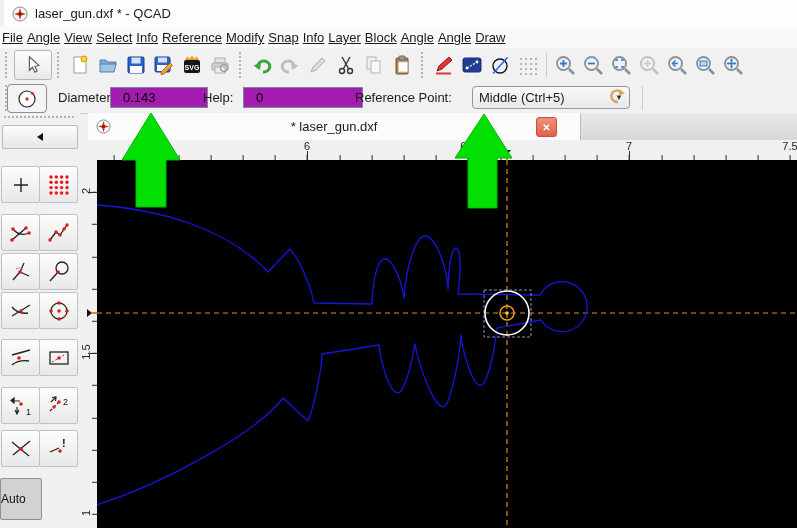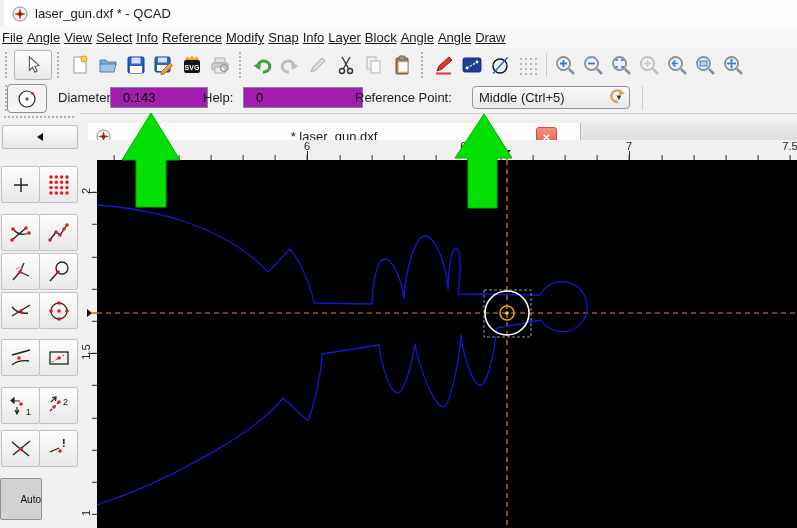--- a/index.html
+++ b/index.html
@@ -26,23 +26,23 @@
   .dropdown{position:absolute;left:448px;top:4px;width:150px;height:21px;border:1px solid #8a9aa8;background:linear-gradient(#f8f8f8,#e9e9e9);display:flex;align-items:center;padding-left:6px;border-radius:4px;margin-left:24px;}
   .dropdown .arrow{position:absolute;right:6px;font-size:8px;color:#333;}
   
   .leftpanel{left:0;top:113px;width:80px;height:415px;background:#f0f0f0;}
   .handle{position:absolute;left:4px;top:3px;width:70px;border-top:2px dotted #b0b0b0;}
   .collapse-btn{position:absolute;left:2px;top:12px;width:74px;height:22px;border:1px solid #bcbcbc;border-radius:2px;
       background:linear-gradient(#fbfbfb,#e7e7e7);display:flex;align-items:center;justify-content:center;font-size:11px;color:#111;}
   .snap-btn{position:absolute;width:37px;height:35px;border:1px solid #c2c2c2;border-radius:2px;
       background:linear-gradient(#fdfdfd,#e8e8e8);display:flex;align-items:center;justify-content:center;}
   .auto-btn{position:absolute;left:0px;top:365px;width:40px;height:40px;border:1px solid #8f8f8f;border-radius:2px;
-      background:#d2d2d2;display:flex;align-items:center;justify-content:flex-end;font-size:10px;color:#111;}
-  
-  .tabbar{left:88px;top:113px;width:709px;height:27px;background:linear-gradient(#e9e9e9,#d8d8d8);margin-top:10px;}
+      background:#d2d2d2;display:flex;align-items:center;justify-content:flex-start;font-size:12px;color:#111;}
+  
+  .tabbar{left:88px;top:113px;width:709px;height:27px;background:linear-gradient(#e9e9e9,#d8d8d8);}
   .tab-active{position:absolute;left:0;top:0;width:492px;height:27px;background:#fbfbfb;border-right:1px solid #b9b9b9;}
   .tab-title{position:absolute;left:0;right:0;top:6px;text-align:center;}
   .tab-close{position:absolute;right:23px;top:4px;width:19px;height:18px;border:1px solid #c94f3c;border-radius:3px;
       background:linear-gradient(#f0907d,#e2604a);color:#fff;font-size:10px;font-weight:bold;display:flex;align-items:center;justify-content:center;}
   
   .hruler{left:88px;top:140px;width:709px;height:20px;background:#f0f0f0;}
   .hruler .ticks-minor{position:absolute;bottom:0;left:0;right:0;height:5px;
       background:repeating-linear-gradient(to right,transparent 0 31.2px,#2b2b2b 31.2px 32.2px);background-position-x:-5.4px;}
   .hruler .ticks-major{position:absolute;bottom:0;left:0;right:0;height:9px;
       background:repeating-linear-gradient(to right,transparent 0 160px,#2b2b2b 160px 161px);background-position-x:-102px;}

